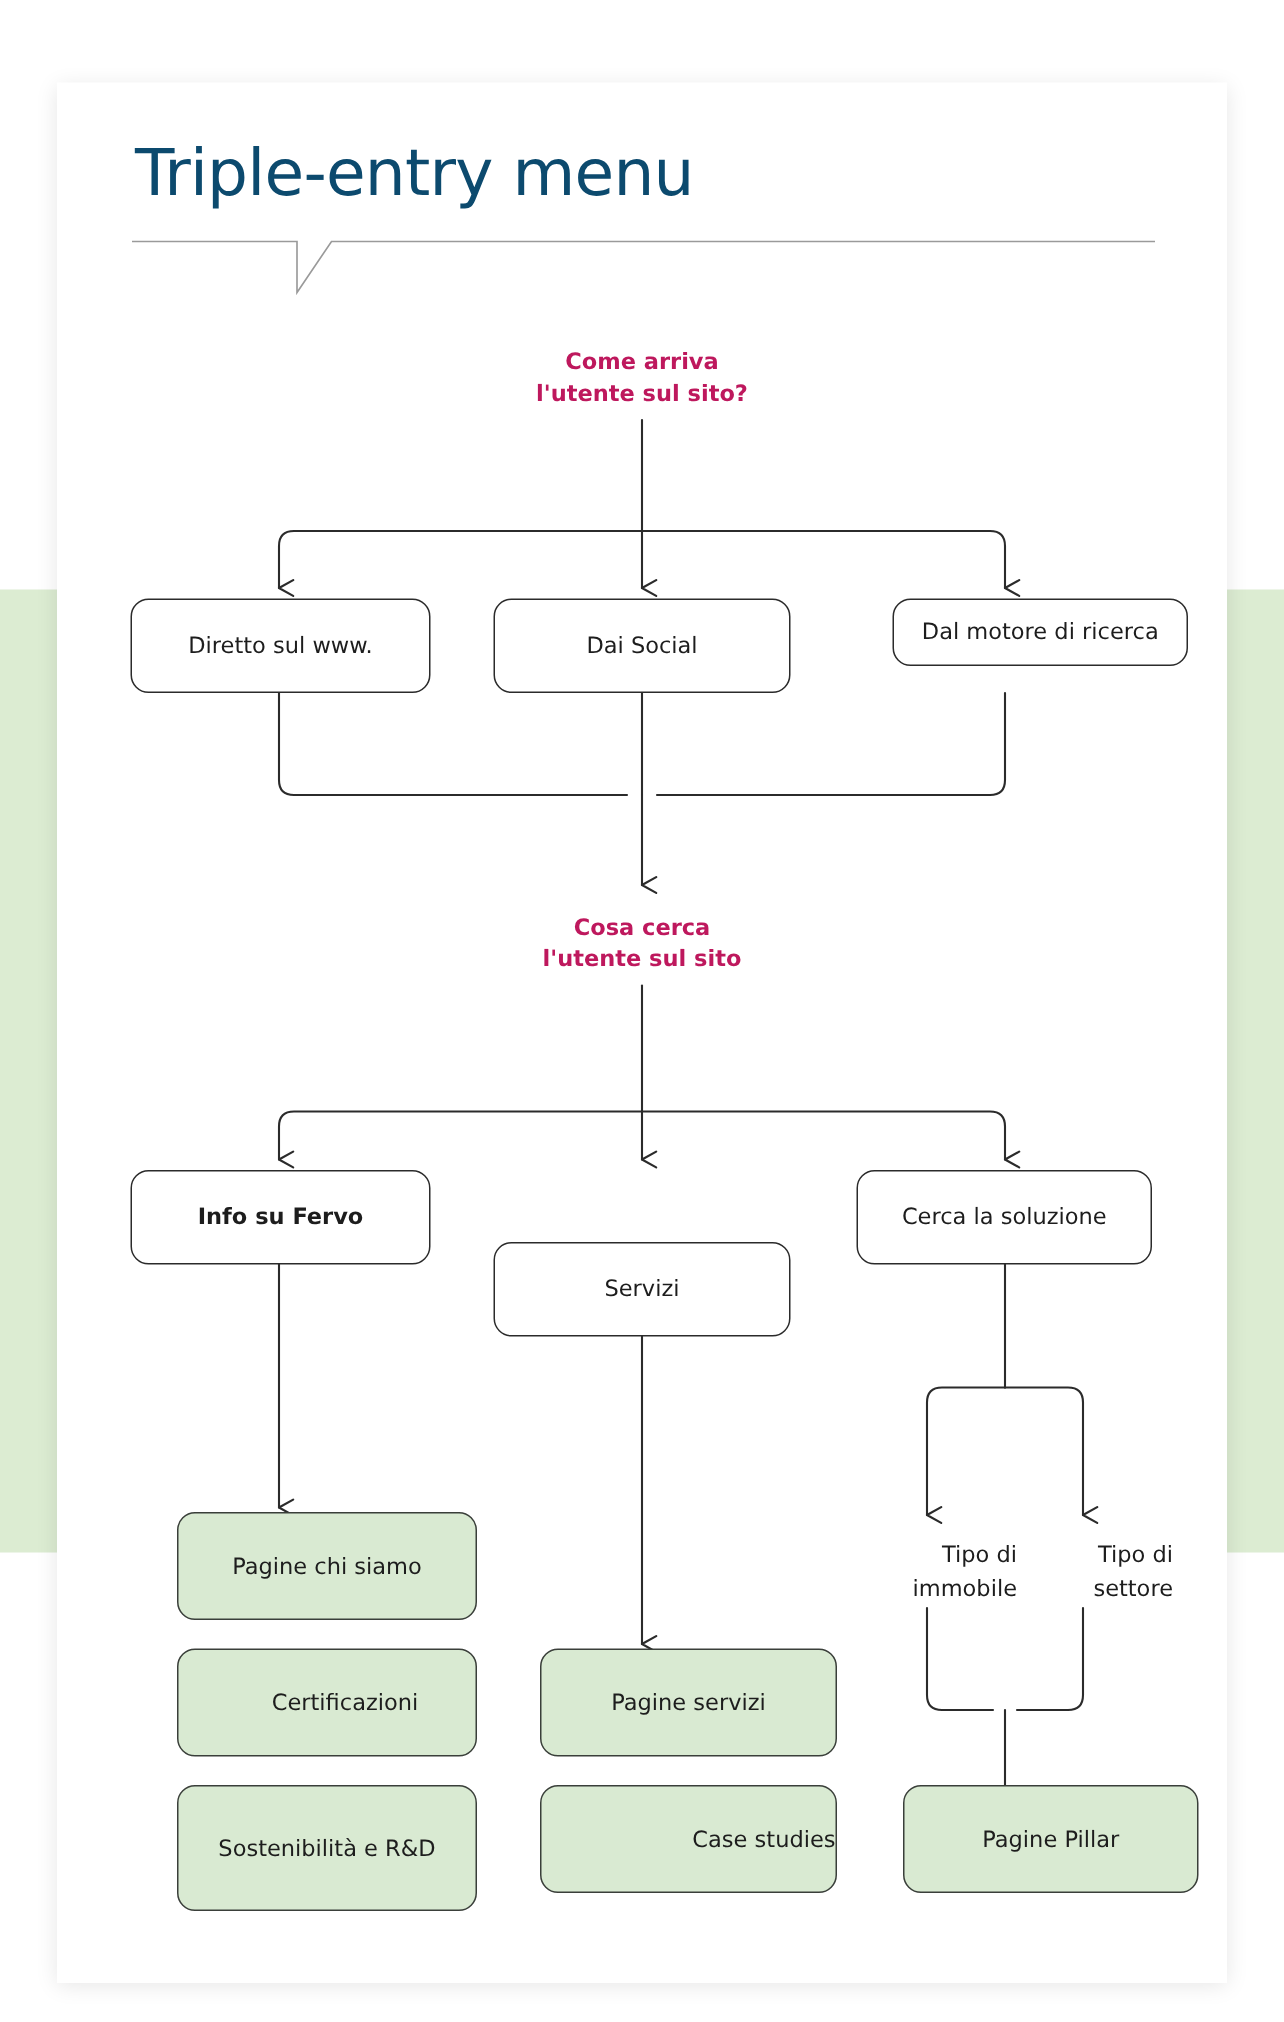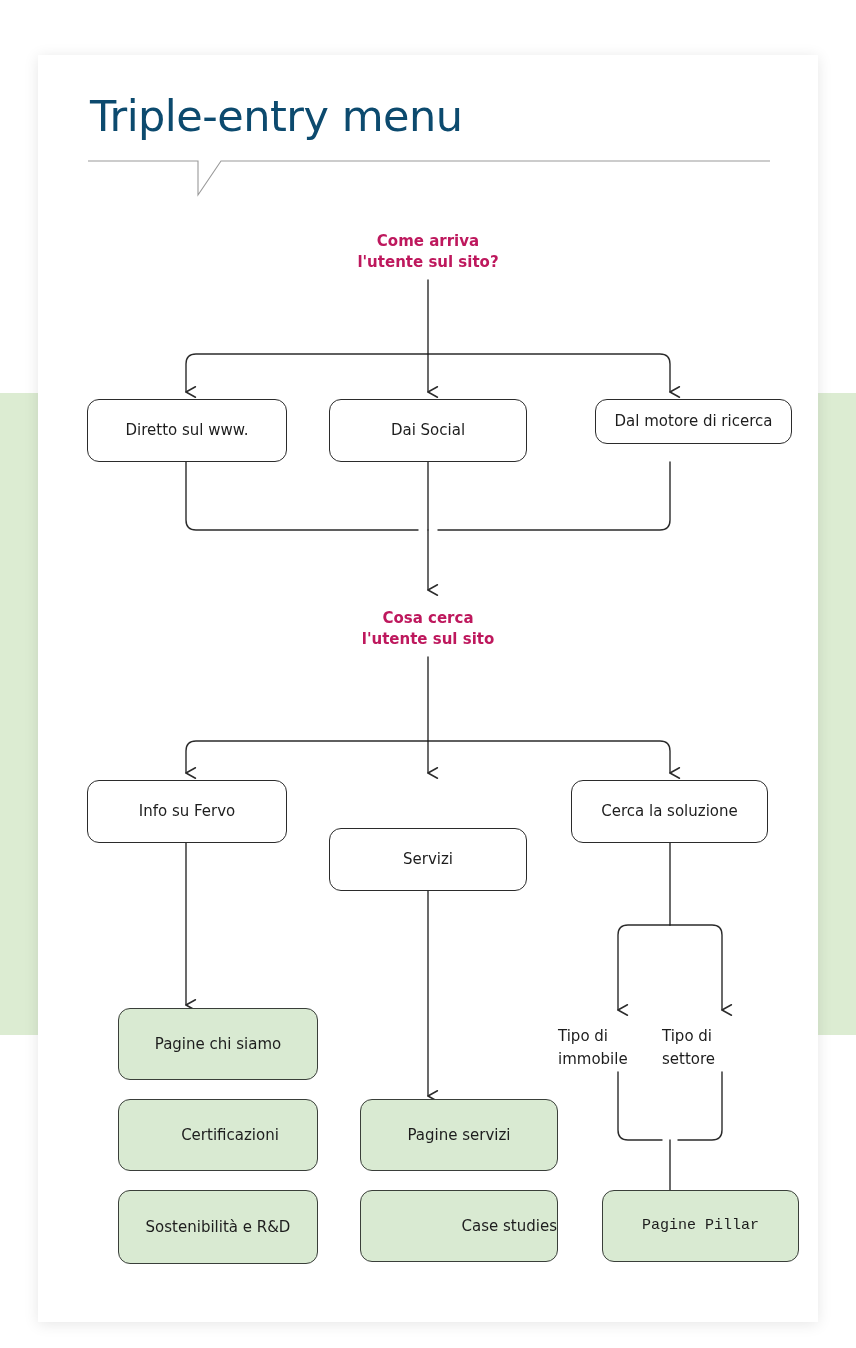--- a/index.html
+++ b/index.html
@@ -81,21 +81,21 @@
     line-height: 21px;
     color: #be185d;
     white-space: pre-line;
   }
   #q1 { left: 250px; top: 176px; width: 280px; }
   #q2 { left: 250px; top: 553px; width: 280px; }
 
   
   .leaflabel {
     position: absolute;
-    text-align: left;
+    text-align: right;
     font-size: 15px;
     line-height: 23px;
     color: #1d1d1d;
     white-space: pre-line;
   }
 
   
   .node {
     position: absolute;
     box-sizing: border-box;
@@ -180,49 +180,49 @@
   <div class="node" style="left:49px; top:344px; width:200px; height:63px;">
     <span>Diretto sul www.</span>
   </div>
   <div class="node" style="left:291px; top:344px; width:198px; height:63px;">
     <span>Dai Social</span>
   </div>
   <div class="node" style="left:557px; top:344px; width:197px; height:45px;">
     <span>Dal motore di ricerca</span>
   </div>
 
-  <div class="node" style="left:49px; top:725px; width:200px; height:63px;">
+  <div class="node" style="left:49px; top:725px; width:200px; height:63px;font-weight:bold;">
     <span>Info su Fervo</span>
   </div>
   <div class="node" style="left:291px; top:725px; width:198px; height:63px;margin-top:48px;">
     <span>Servizi</span>
   </div>
   <div class="node" style="left:533px; top:725px; width:197px; height:63px;">
     <span>Cerca la soluzione</span>
   </div>
 
   <div class="leaflabel" style="left:520px; top:970px; width:120px;">Tipo di
 immobile</div>
   <div class="leaflabel" style="left:624px; top:970px; width:120px;">Tipo di
 settore</div>
 
   <div class="node green" style="left:49px; top:953px; width:200px; height:72px;">
     <span>Pagine chi siamo</span>
   </div>
   <div class="node green" style="left:49px; top:1044px; width:200px; height:72px;padding-left:24px;">
     <span>Certificazioni</span>
   </div>
-  <div class="node green" style="left:49px; top:1135px; width:200px; height:74px;">
+  <div class="node green" style="left:49px; top:1135px; width:200px; height:84px;">
     <span>Sostenibilità e R&amp;D</span>
   </div>
 
   <div class="node green" style="left:291px; top:1044px; width:198px; height:72px;">
     <span>Pagine servizi</span>
   </div>
   <div class="node green" style="left:291px; top:1135px; width:198px; height:72px;justify-content:flex-end;">
     <span>Case studies</span>
   </div>
 
-  <div class="node green" style="left:533px; top:1135px; width:197px; height:72px;font-family:Liberation Mono, monospace;">
+  <div class="node green" style="left:533px; top:1135px; width:197px; height:72px;">
     <span>Pagine Pillar</span>
   </div>
 
 </div>
 
 </body></html>

